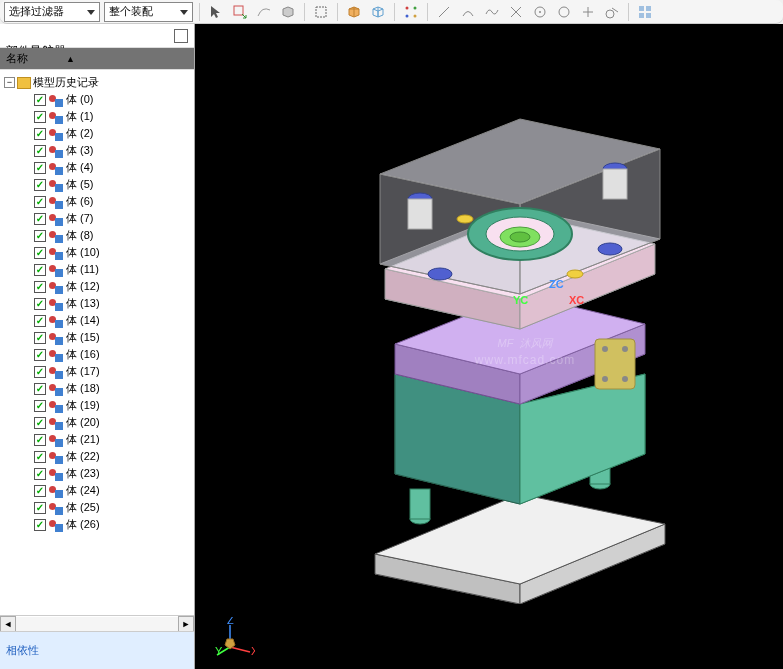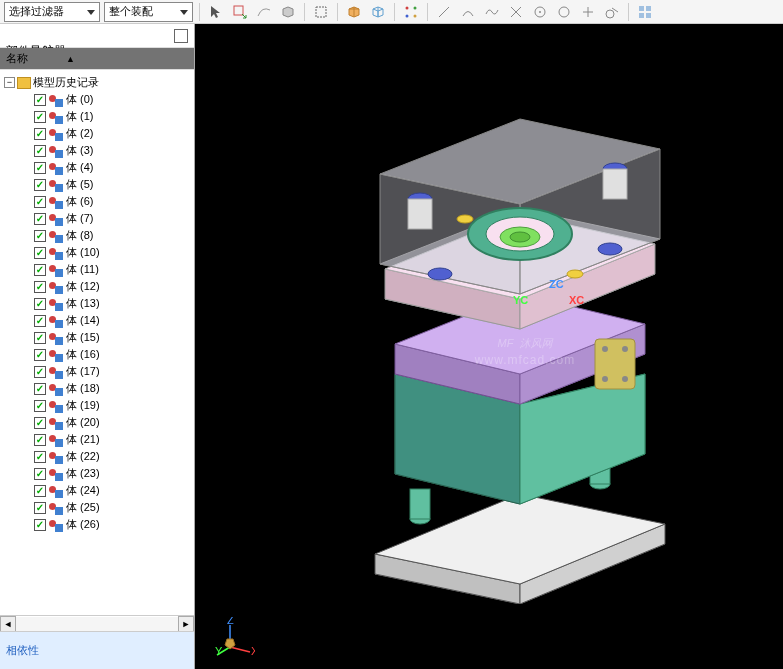--- a/index.html
+++ b/index.html
@@ -1,18 +1,18 @@
 <!DOCTYPE html>
 <html><head>
 <meta charset="utf-8">
 <style>
 * { margin: 0; padding: 0; box-sizing: border-box; font-family: "Microsoft YaHei", Arial, sans-serif; font-size: 11px; }
 body { width: 783px; height: 669px; display: flex; flex-direction: column; background: #f0f0f0; overflow: hidden; }
 
-.toolbar { height: 24px; display: flex; align-items: center; gap: 4px; padding: 2px 4px; border-bottom: 1px solid #ccc; background: #f5f5f5; }
+.toolbar { height: 24px; display: flex; align-items: center; gap: 4px; padding: 2px 4px; border-bottom: 1px solid #ccc; background: #f5f5f5; border-radius: 7px; }
 .dropdown { height: 20px; border: 1px solid #888; background: #fff; padding: 0 16px 0 4px; position: relative; cursor: pointer; display: flex; align-items: center; }
 .dropdown::after { content: ""; position: absolute; right: 4px; top: 7px; border-left: 4px solid transparent; border-right: 4px solid transparent; border-top: 5px solid #333; }
 .dd1 { width: 96px; }
 .dd2 { width: 89px; }
 .tb-sep { width: 1px; height: 18px; background: #ccc; margin: 0 2px; }
 .tb-icon { width: 20px; height: 20px; display: flex; align-items: center; justify-content: center; cursor: pointer; }
 .tb-icon svg { width: 16px; height: 16px; }
 
 .main { flex: 1; display: flex; overflow: hidden; }
 

